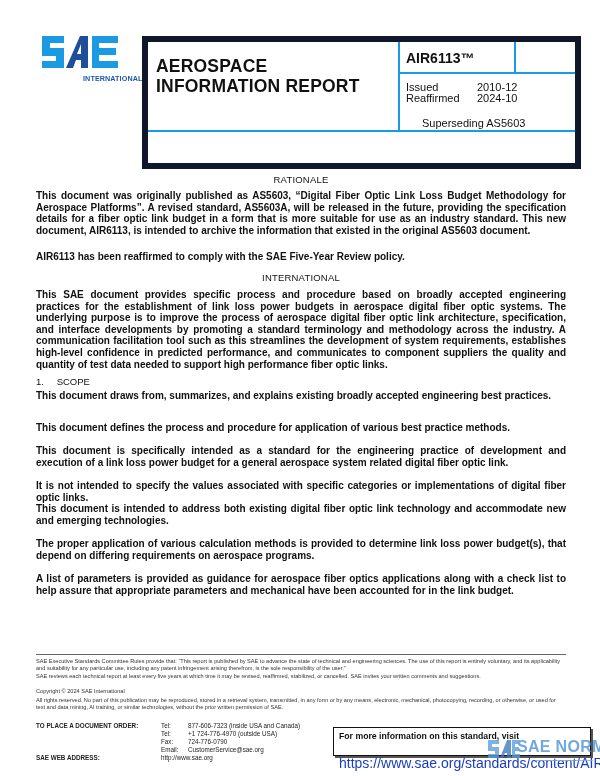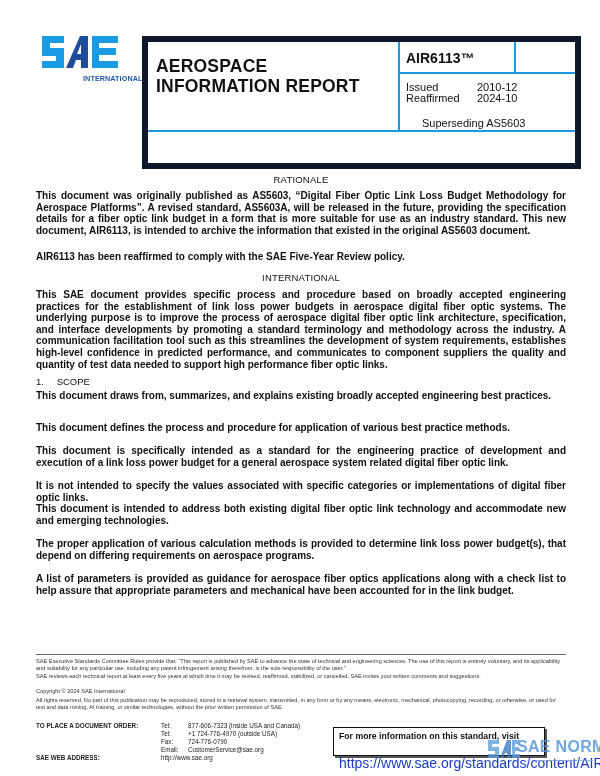--- a/index.html
+++ b/index.html
@@ -38,21 +38,21 @@
 
   
   .rule { left: 36px; top: 654px; width: 530px; height: 1px; background: #666; }
   .fine { left: 36px; width: 530px; font-size: 5.6px; line-height: 6.6px; color: #333; }
   .order { left: 36px; top: 722px; font-size: 6.3px; line-height: 7.9px; color: #222; }
   .order .lbl { position: absolute; left: 0; width: 120px; font-weight: bold; white-space: nowrap; }
   .order .k { position: absolute; left: 125px; white-space: nowrap; }
   .order .v { position: absolute; left: 152px; white-space: nowrap; }
 
   .infobox {
-    left: 333px; top: 727px; width: 212px; height: 29px; border: 1.5px solid #111;
+    left: 333px; top: 727px; width: 258px; height: 29px; border: 1.5px solid #111;
     box-shadow: 2px 2px 0 #555; background: #fff; box-sizing: border-box; padding: 3px 5px;
   }
   .infobox .t1 { font-size: 8.7px; font-weight: bold; color: #111; white-space: nowrap; }
   .infobox .t2 { font-size: 14px; color: #1a3cc4; white-space: nowrap; margin-top: 14px; }
 
   .watermark { left: 487px; top: 738px; width: 112px; height: 34px; opacity: 0.78; text-align: center; }
   .watermark .wm-text { position: absolute; left: 30px; top: 0px; font-size: 16px; font-weight: bold; color: #4a8fd4; letter-spacing: 0.3px; white-space: nowrap; }
   .watermark .wm-line { position: absolute; left: 48px; top: 22px; width: 58px; height: 1px; background: #7aaee0; }
 </style>
 </head>

